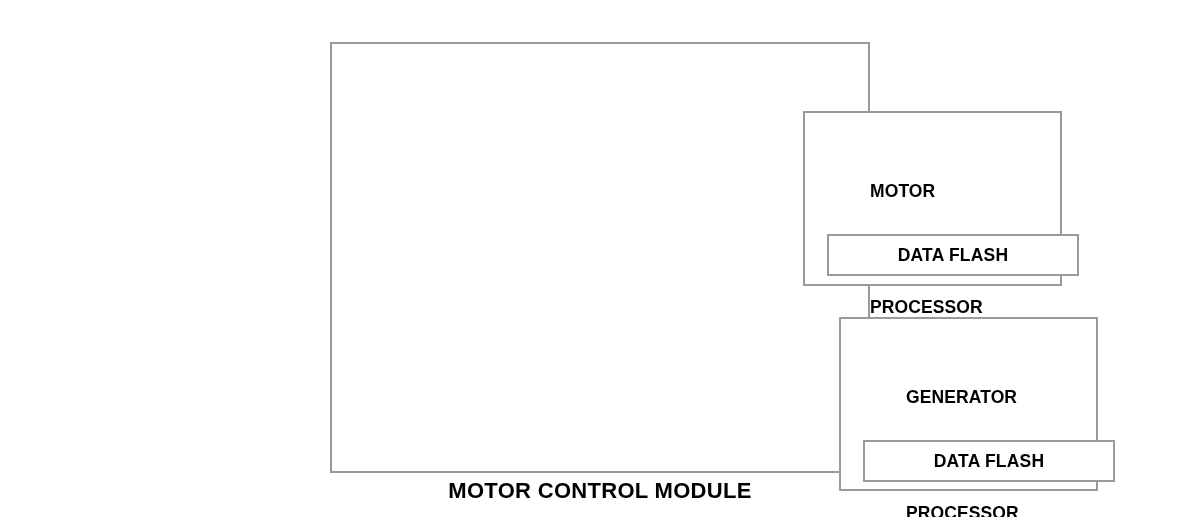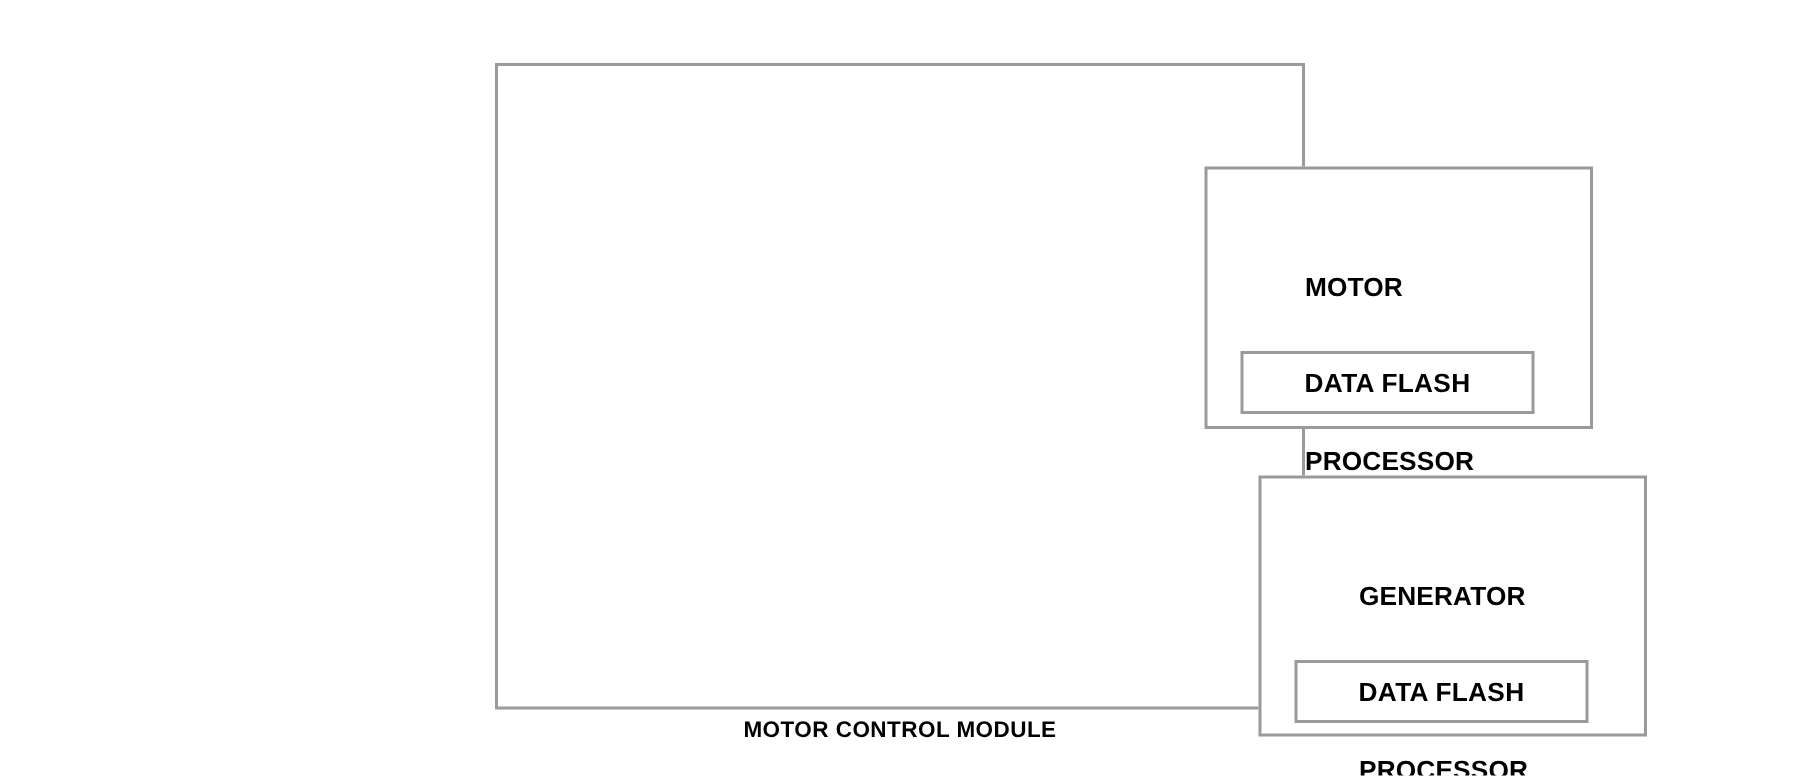--- a/index.html
+++ b/index.html
@@ -70,21 +70,21 @@
     text-align: left;
   }
   .processor-title .line {
     display: block;
   }
 
   
   .data-flash-box {
     position: absolute;
     left: 22px;
-    width: 196px;
+    width: 252px;
     height: 42px;
     box-sizing: border-box;
     border: 2px solid #9a9a9a;
     background: #ffffff;
   }
   .processor-block.top .data-flash-box { top: 121px; }
   .processor-block.bottom .data-flash-box { top: 121px; }
 
   .data-flash-label {
     position: absolute;
@@ -103,21 +103,21 @@
   }
 
   
   .module-caption {
     position: absolute;
     left: 330px;
     top: 478px;
     width: 540px;
     text-align: center;
     color: #000000;
-    font-size: 15px;
+    font-size: 22px;
     font-weight: bold;
     letter-spacing: 0.3px;
     white-space: pre;
   }
 </style>
 </head>
 <body>
 
 <div id="diagram-root">
 

